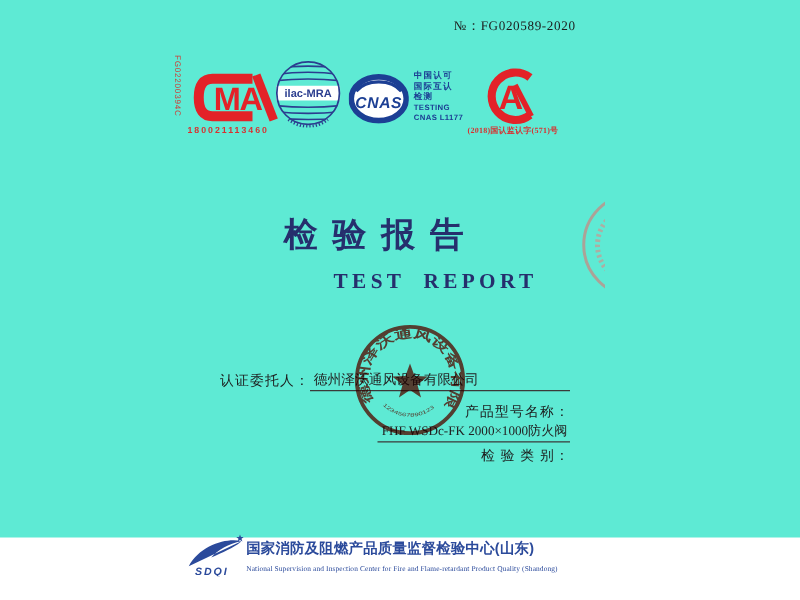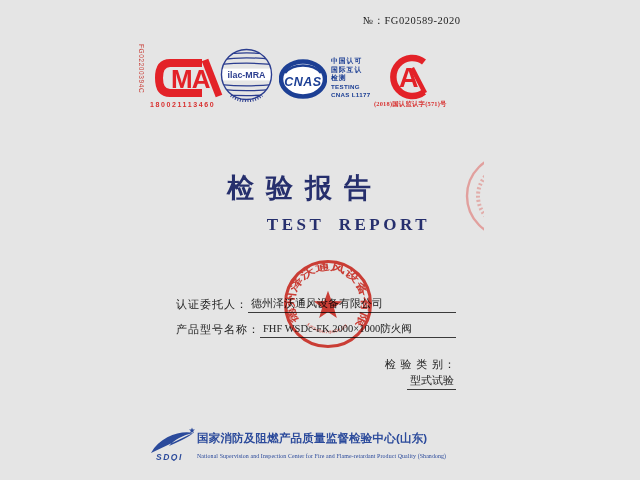--- a/index.html
+++ b/index.html
@@ -1,18 +1,18 @@
 <!DOCTYPE html>
 <html><head>
 <meta charset="utf-8">
 <style>
   * { margin:0; padding:0; box-sizing:border-box; }
   html,body { width:640px; height:480px; background:#ffffff; overflow:hidden; }
   .canvas {
-    position:relative; width:640px; height:480px; background:#e5e5e5;
+    position:relative; width:640px; height:430px; background:#5eead4;
     font-family:"Liberation Serif", serif; color:#222;
   }
   .abs { position:absolute; }
 
   
   .report-no { left:363px; top:14px; font-size:10.5px; color:#1c1c1c; letter-spacing:0.5px; }
   .edge-code { left:138px; top:44px; font-size:6.5px; color:#c9403a;
                writing-mode:vertical-rl; text-orientation:mixed; letter-spacing:0.6px;
                font-family:"Liberation Sans", sans-serif; }
 
@@ -34,21 +34,21 @@
 
   
   .title-zh { left:168px; top:170px; width:262px; text-align:center;
               font-size:27px; font-weight:bold; color:#262f6d; letter-spacing:12px; padding-left:12px;
               font-family:"Liberation Sans", sans-serif; }
   .title-en { left:168px; top:215px; width:262px; text-align:right;
               font-size:17px; font-weight:bold; color:#262f6d; letter-spacing:3.5px; word-spacing:7px; }
 
   
   .field-row { left:176px; width:280px; display:flex; align-items:flex-end; }
-  .row-1 { top:296px; } .row-2 { top:322px; } .row-3 { top:357px;flex-direction:column; }
+  .row-1 { top:296px; } .row-2 { top:322px;flex-direction:column; } .row-3 { top:357px;flex-direction:column; }
   .field-label { font-size:11px; color:#1c1c1c; letter-spacing:1px; white-space:nowrap; padding-bottom:1px;text-align:right; }
   .field-value { flex:1; border-bottom:1px solid #3a3a3a; font-size:11px; color:#222;
                  white-space:nowrap; padding:0 2px 1px 3px; }
   .row-2 .field-value { font-size:10.5px; }
 
   
   .company-stamp { left:281px; top:257px; width:94px; height:94px; z-index:5;
                    mix-blend-mode:multiply; opacity:0.88; }
 
   
@@ -130,21 +130,20 @@
   <div class="abs field-row row-1">
     <span class="field-label">认证委托人：</span>
     <span class="field-value">德州泽沃通风设备有限公司</span>
   </div>
   <div class="abs field-row row-2">
     <span class="field-label">产品型号名称：</span>
     <span class="field-value">FHF WSDc-FK 2000×1000防火阀</span>
   </div>
   <div class="abs field-row row-3">
     <span class="field-label">检 验 类 别：</span>
-    <span class="field-value">型式试验</span>
   </div>
 
   <svg class="abs company-stamp" viewBox="0 0 100 100">
     <defs>
       <path id="sealRing" d="M 18.8,68 A 36,36 0 1 1 81.2,68" fill="none"></path>
       <path id="sealBottom" d="M 27,71.5 A 32,32 0 0 0 73,71.5" fill="none"></path>
     </defs>
     <circle cx="50" cy="50" r="45.3" fill="none" stroke="#dd2a1f" stroke-width="3.2"></circle>
     <polygon fill="#dd2a1f" points="50,36 53.9,46.7 65.2,47.1 56.3,54 59.4,64.9 50,58.6 40.6,64.9 43.7,54 34.8,47.1 46.1,46.7"></polygon>
     <text font-size="10.5" font-weight="bold" fill="#dd2a1f" font-family="Liberation Sans, sans-serif">

